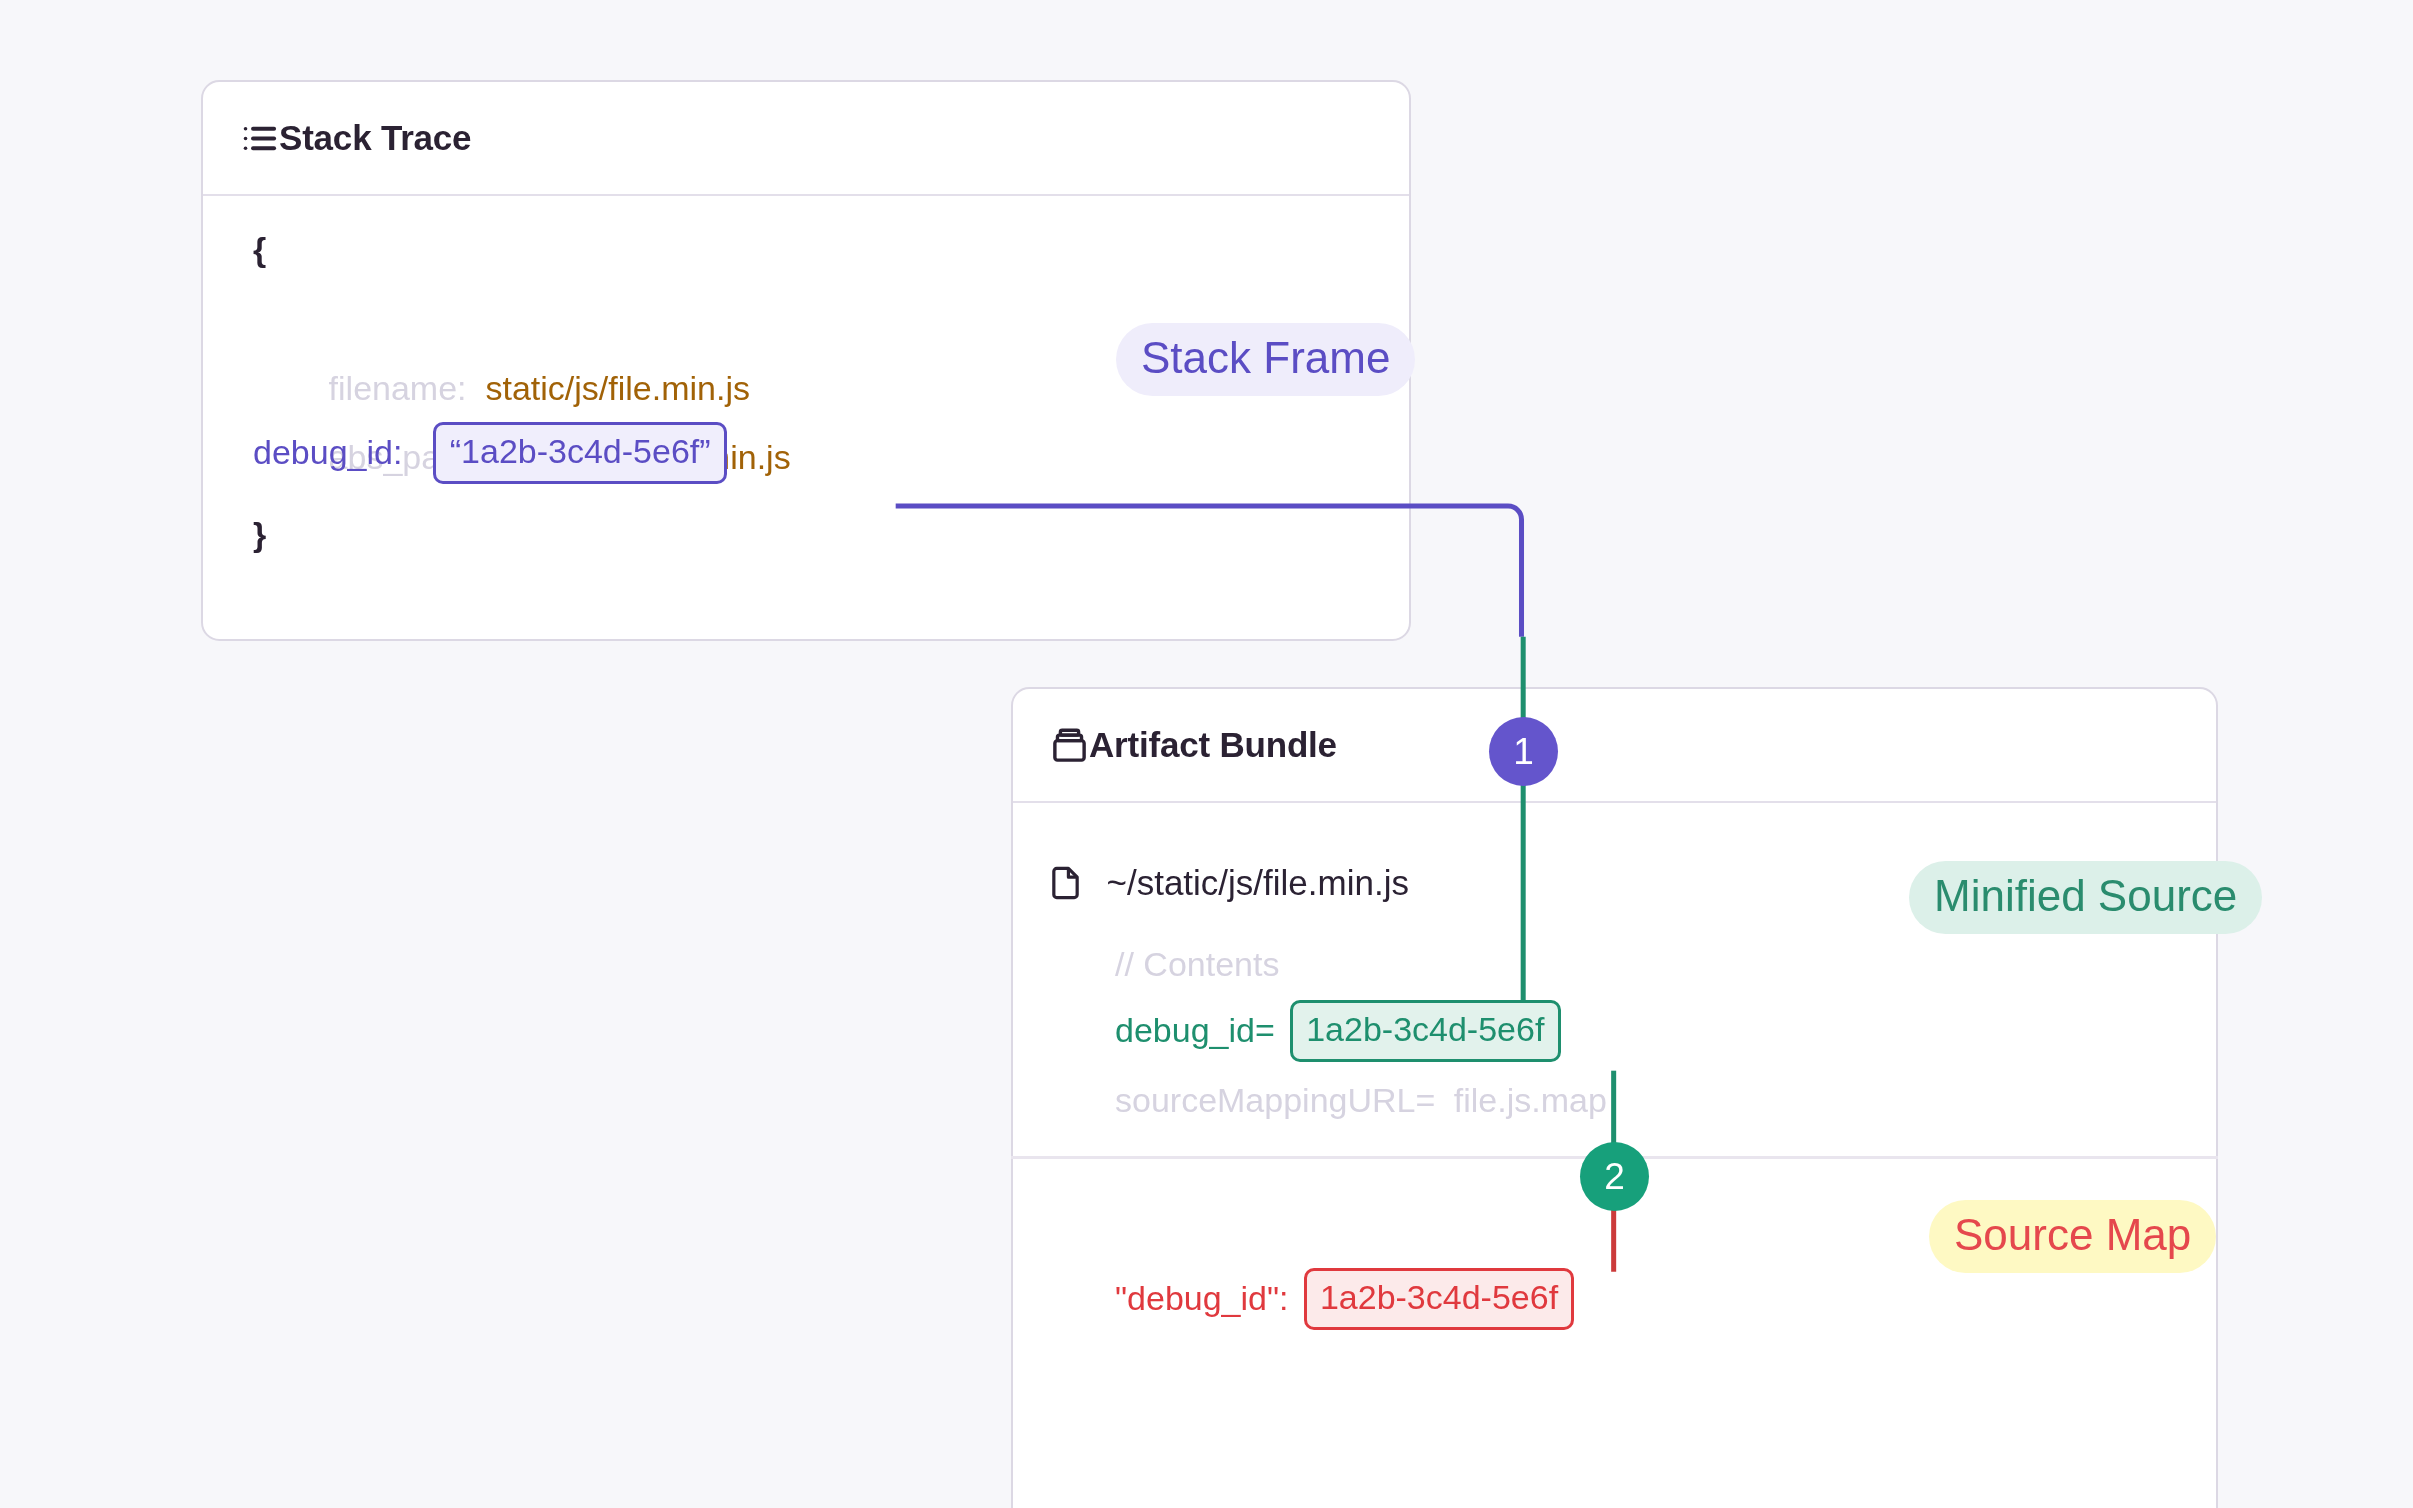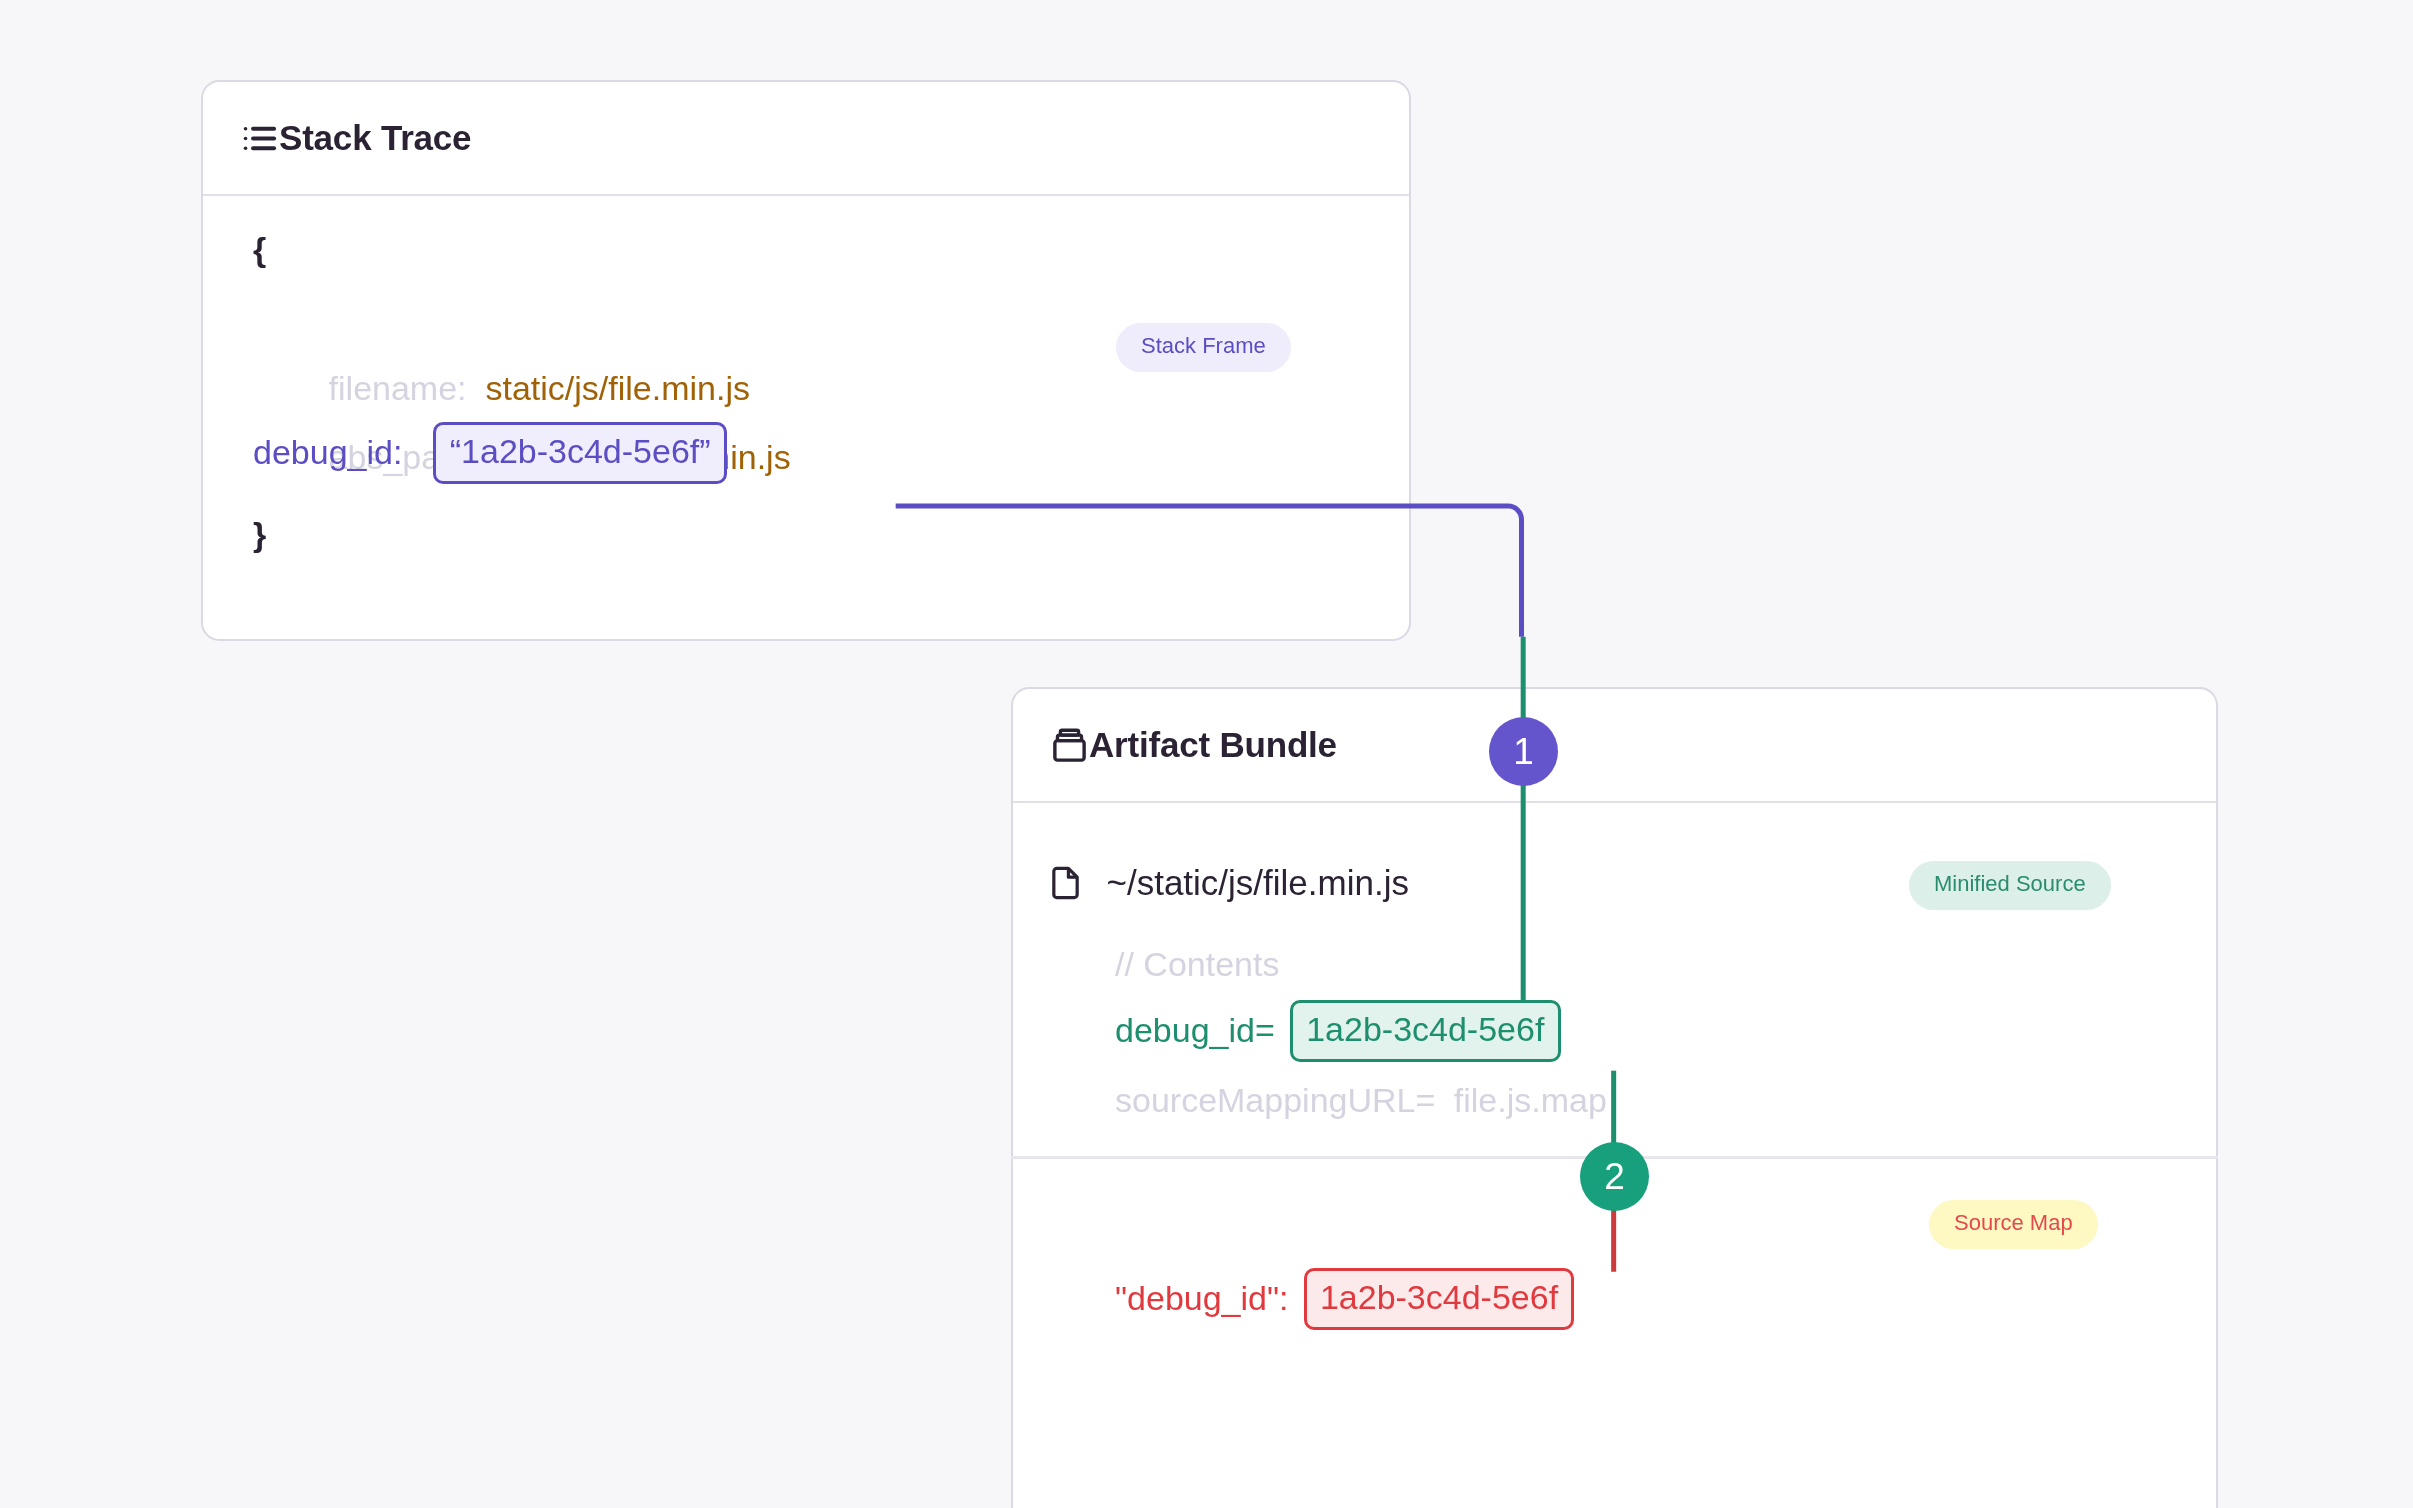--- a/index.html
+++ b/index.html
@@ -69,21 +69,21 @@
   }
   .hl-purple { border: 3.4px solid #5B4DC4; background: #F0EEFC; color: #5B4DC4; }
   .hl-green  { border: 3.4px solid #1E8F6E; background: #E2F2EC; color: #1E8F6E; }
   .hl-red    { border: 3.4px solid #E0393E; background: #FCEAEA; color: #E0393E; }
 
   
   .pill {
     position: absolute;
     display: flex; align-items: center; justify-content: center;
     border-radius: 837px;
-    font-size: 22px;
+    font-size: 44px;
     padding: 10px 25px 13.4px 25px;
     white-space: nowrap;
   }
   .pill-purple { background: #EFEDFB; color: #5B4DC4; }
   .pill-green  { background: #DCF0E9; color: #2A8C6E; }
   .pill-red    { background: #fef9c3; color: #E5484D; text-align: center; }
 
   #pill-stack-frame { left: 913px; top: 241px; }
   #pill-minified    { left: 1909px; top: 861px; }
   #pill-sourcemap   { left: 1929px; top: 1200px; }

